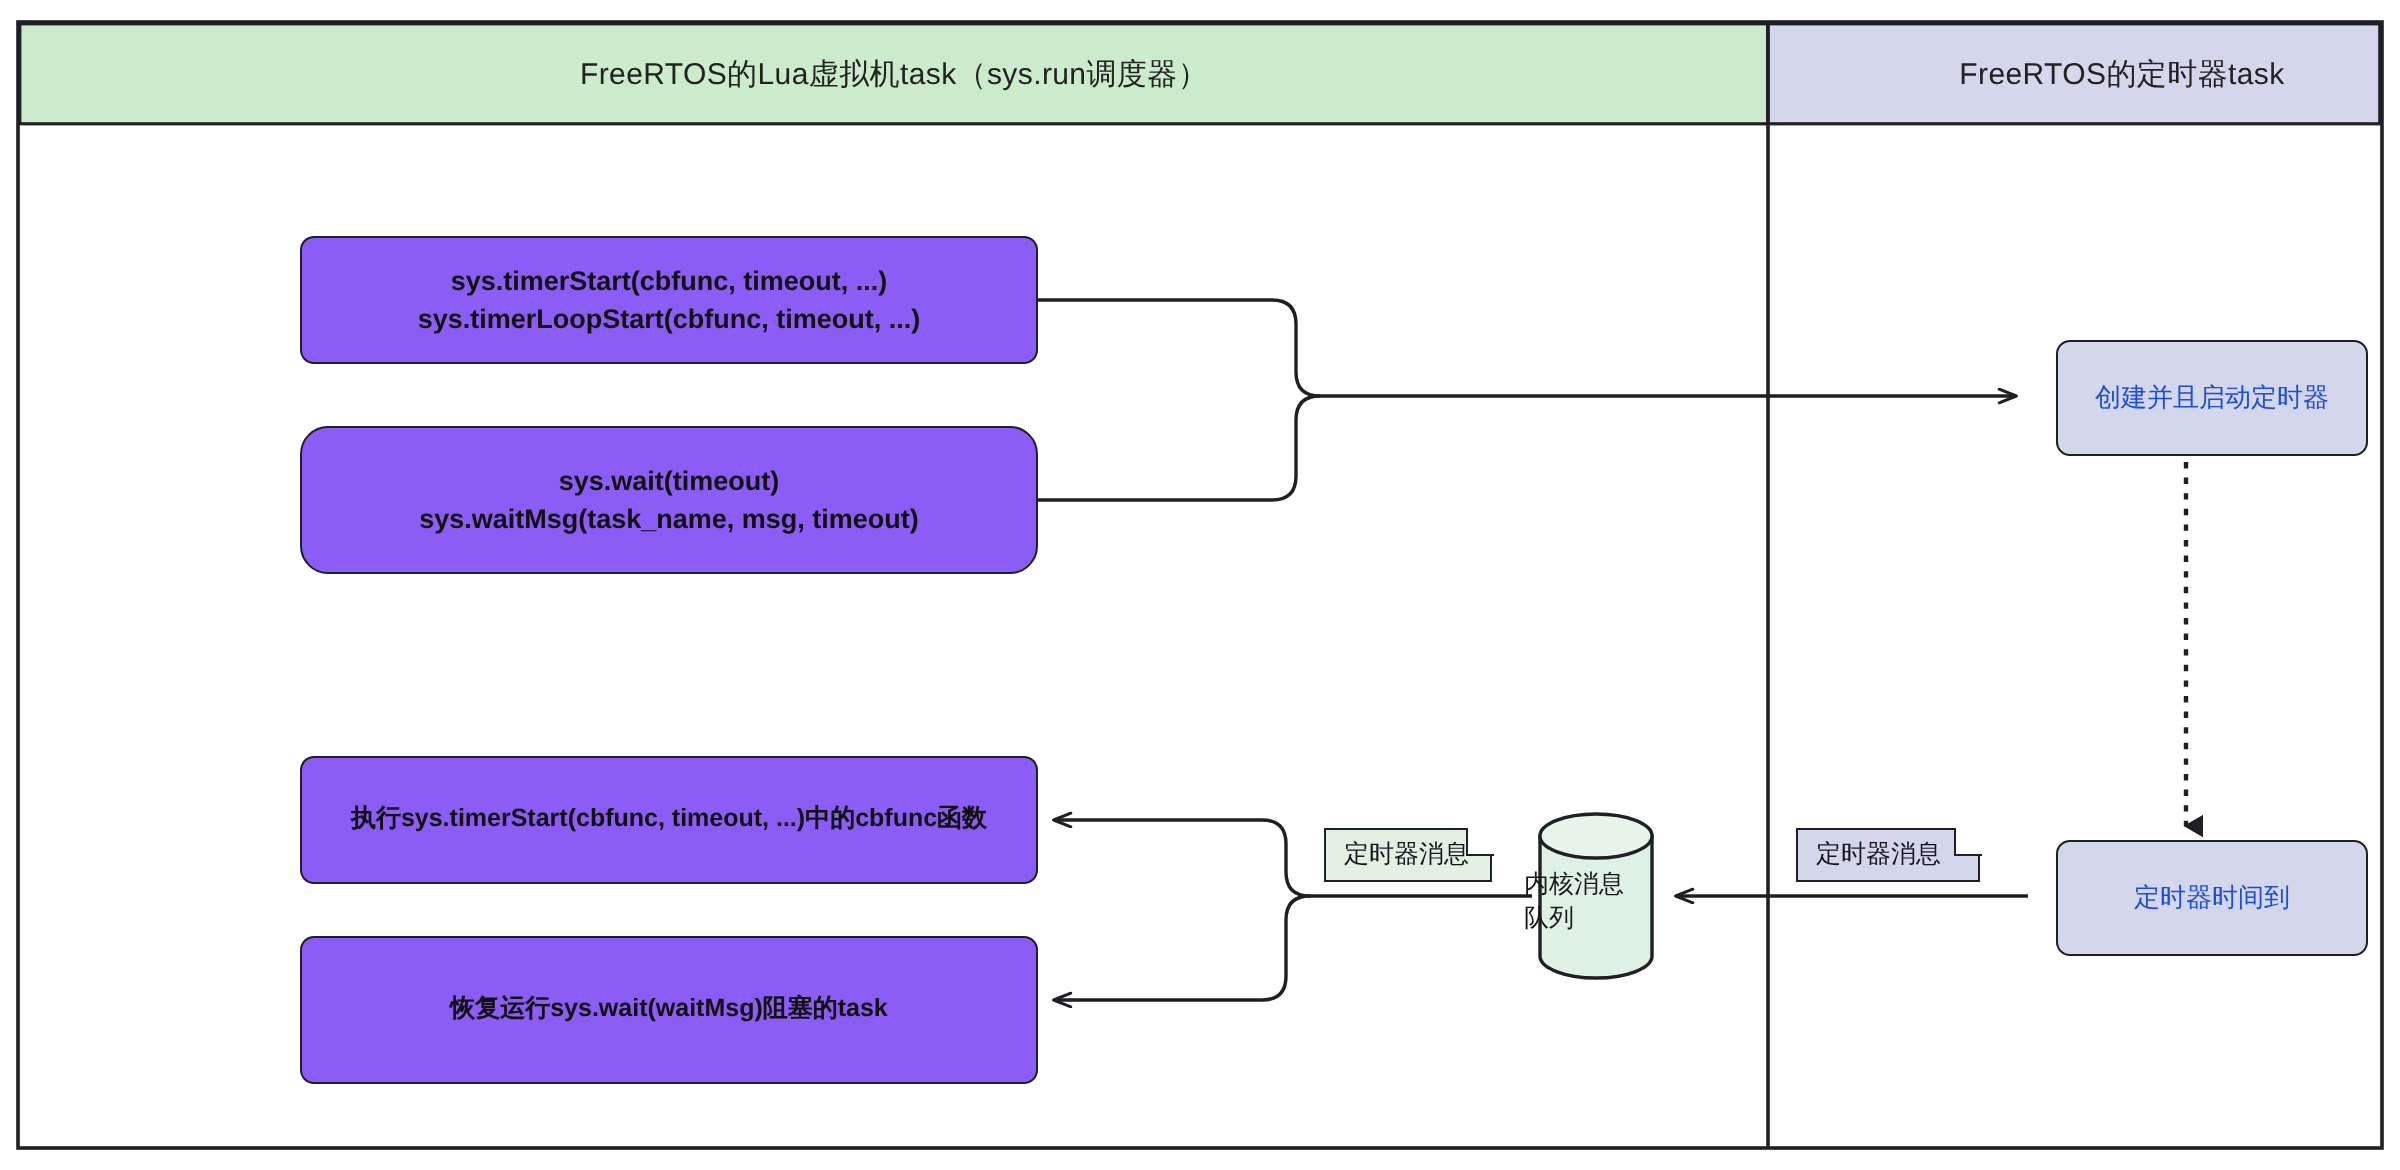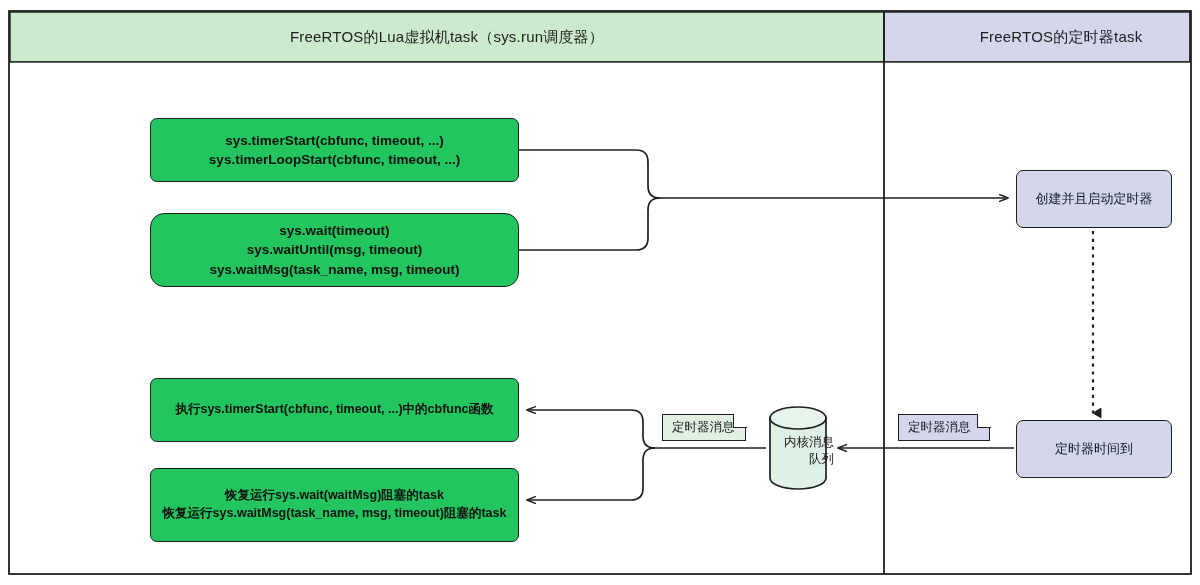--- a/index.html
+++ b/index.html
@@ -43,29 +43,30 @@
     justify-content: center;
     box-sizing: border-box;
     text-align: center;
     line-height: 1.42;
   }
   .proc {
     border: 1.6px solid #1f2023;
     border-radius: 7px;
   }
   .proc.green {
-    background: #22c55e;
+    background: #8b5cf6;
     color: #111111;
     font-weight: bold;
     font-size: 13.5px;
   }
   .proc.purple {
     background: #d4d6ec;
-    color: #0f172a;
+    color: #1d4ed8;
     font-size: 13px;
+    margin-left: 12px;
   }
   .note {
     position: absolute;
     box-sizing: border-box;
     font-size: 12.5px;
     color: #15151f;
     display: flex;
     align-items: center;
     justify-content: flex-start;
     padding-left: 9px;
@@ -83,21 +84,21 @@
     background: #ffffff;
     border-left: 1.5px solid #1f2023;
     border-bottom: 1.5px solid #1f2023;
     transform-origin: top right;
   }
   .note.green .fold { background: #ffffff; }
   .cyl-label {
     position: absolute;
     display: flex;
     flex-direction: column;
-    align-items: flex-end;
+    align-items: flex-start;
     justify-content: center;
     font-size: 12.5px;
     color: #181818;
     line-height: 1.35;
     text-align: center;
     pointer-events: none;
   }
   .txtline { display: block; white-space: nowrap; }
 </style>
 </head>
@@ -153,35 +154,33 @@
   <div class="node proc green" style="left:150px; top:118px; width:369px; height:64px;">
     <div>
       <span class="txtline">sys.timerStart(cbfunc, timeout, ...)</span>
       <span class="txtline">sys.timerLoopStart(cbfunc, timeout, ...)</span>
     </div>
   </div>
 
   <div class="node proc green" style="left:150px; top:213px; width:369px; height:74px;border-radius:14px;">
     <div>
       <span class="txtline">sys.wait(timeout)</span>
-      <span class="txtline">sys.waitUntil(msg, timeout)</span>
       <span class="txtline">sys.waitMsg(task_name, msg, timeout)</span>
     </div>
   </div>
 
   <div class="node proc green" style="left:150px; top:378px; width:369px; height:64px; font-size:12.5px;">
     <div>
       <span class="txtline">执行sys.timerStart(cbfunc, timeout, ...)中的cbfunc函数</span>
     </div>
   </div>
 
   <div class="node proc green" style="left:150px; top:468px; width:369px; height:74px; font-size:12.5px;">
     <div>
       <span class="txtline">恢复运行sys.wait(waitMsg)阻塞的task</span>
-      <span class="txtline">恢复运行sys.waitMsg(task_name, msg, timeout)阻塞的task</span>
     </div>
   </div>
 
   <div class="node proc purple" style="left:1016px; top:170px; width:156px; height:58px;">
     <span class="txtline">创建并且启动定时器</span>
   </div>
 
   <div class="node proc purple" style="left:1016px; top:420px; width:156px; height:58px;">
     <span class="txtline">定时器时间到</span>
   </div>

